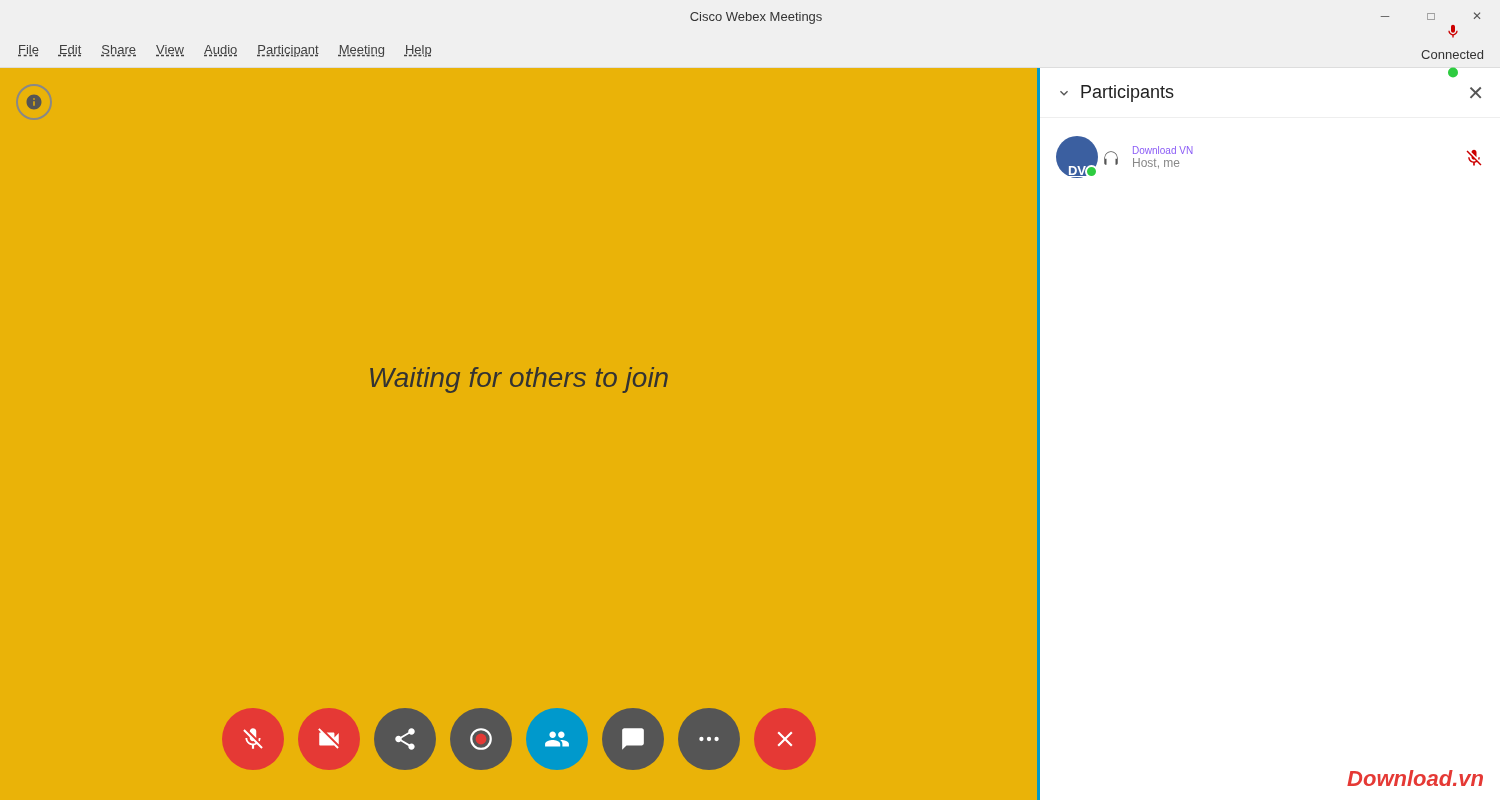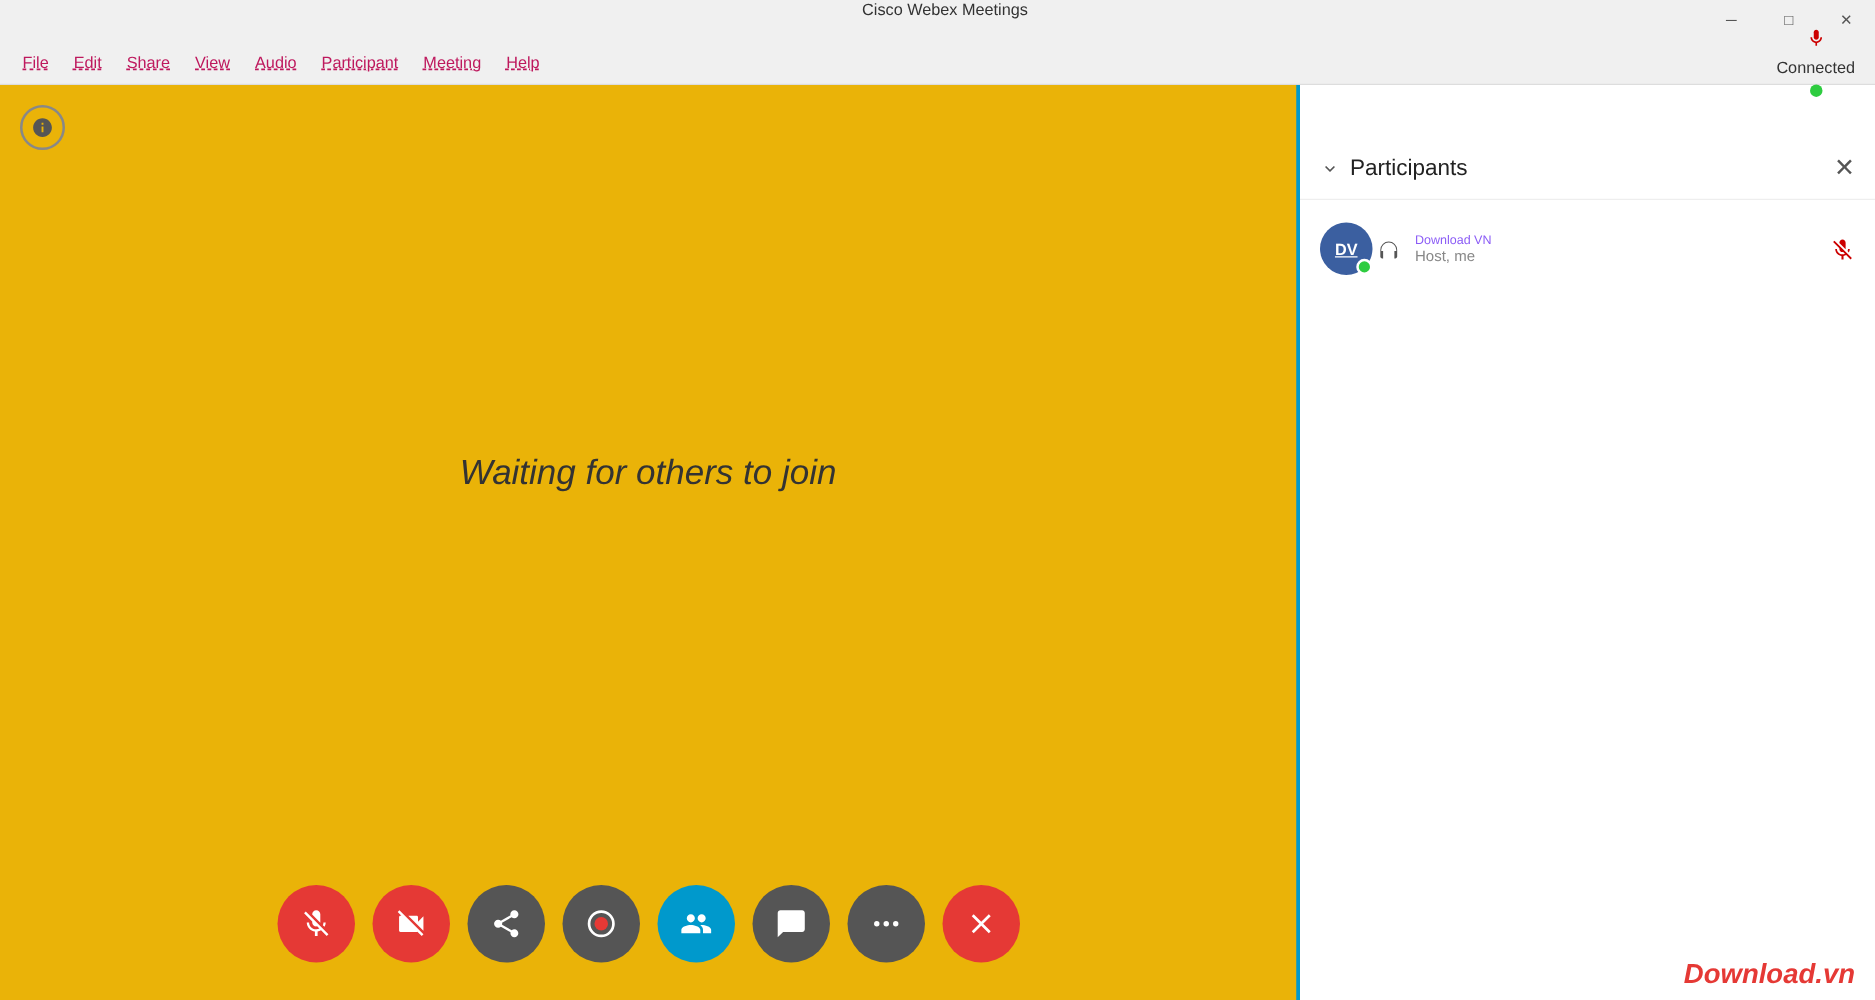--- a/index.html
+++ b/index.html
@@ -4,21 +4,21 @@
   <style>
     * { margin: 0; padding: 0; box-sizing: border-box; }
     body { width: 1500px; height: 800px; font-family: 'Segoe UI', Arial, sans-serif; background: #f0f0f0; overflow: hidden; user-select: none; }
 
     
     #titlebar {
       width: 100%;
       height: 32px;
       background: #f0f0f0;
       display: flex;
-      align-items: flex-start;
+      align-items: center;
       justify-content: center;
       position: relative;
       padding-left: 12px;
     }
     #titlebar-title {
       font-size: 13px;
       color: #333;
     }
     #window-controls {
       position: absolute;
@@ -45,21 +45,21 @@
       background: #f0f0f0;
       display: flex;
       align-items: center;
       padding: 0 8px;
       border-bottom: 1px solid #ddd;
       position: relative;
     }
     .menu-item {
       padding: 4px 10px;
       font-size: 13px;
-      color: #be185d;
+      color: #404040;
       cursor: pointer;
       text-decoration: underline;
       text-decoration-style: dashed;
     }
 
     
     #connected-status {
       position: absolute;
       right: 16px;
       top: 50%;
@@ -158,21 +158,20 @@
       display: flex;
       flex-direction: column;
     }
 
     #panel-header {
       display: flex;
       align-items: center;
       justify-content: space-between;
       padding: 14px 16px;
       border-bottom: 1px solid #eee;
-      margin-top: 42px;
     }
     #panel-header-left {
       display: flex;
       align-items: center;
       gap: 8px;
     }
     #panel-title {
       font-size: 18px;
       font-weight: 500;
       color: #222;
@@ -231,21 +230,21 @@
       padding: 10px 16px;
       gap: 12px;
     }
     .participant-avatar {
       width: 42px;
       height: 42px;
       border-radius: 50%;
       background: #3b5fa0;
       color: #fff;
       display: flex;
-      align-items: center;
+      align-items: flex-end;
       justify-content: center;
       font-size: 13px;
       font-weight: bold;
       flex-shrink: 0;
       position: relative;
       text-decoration: underline;
     }
     .avatar-status {
       position: absolute;
       bottom: 0;

